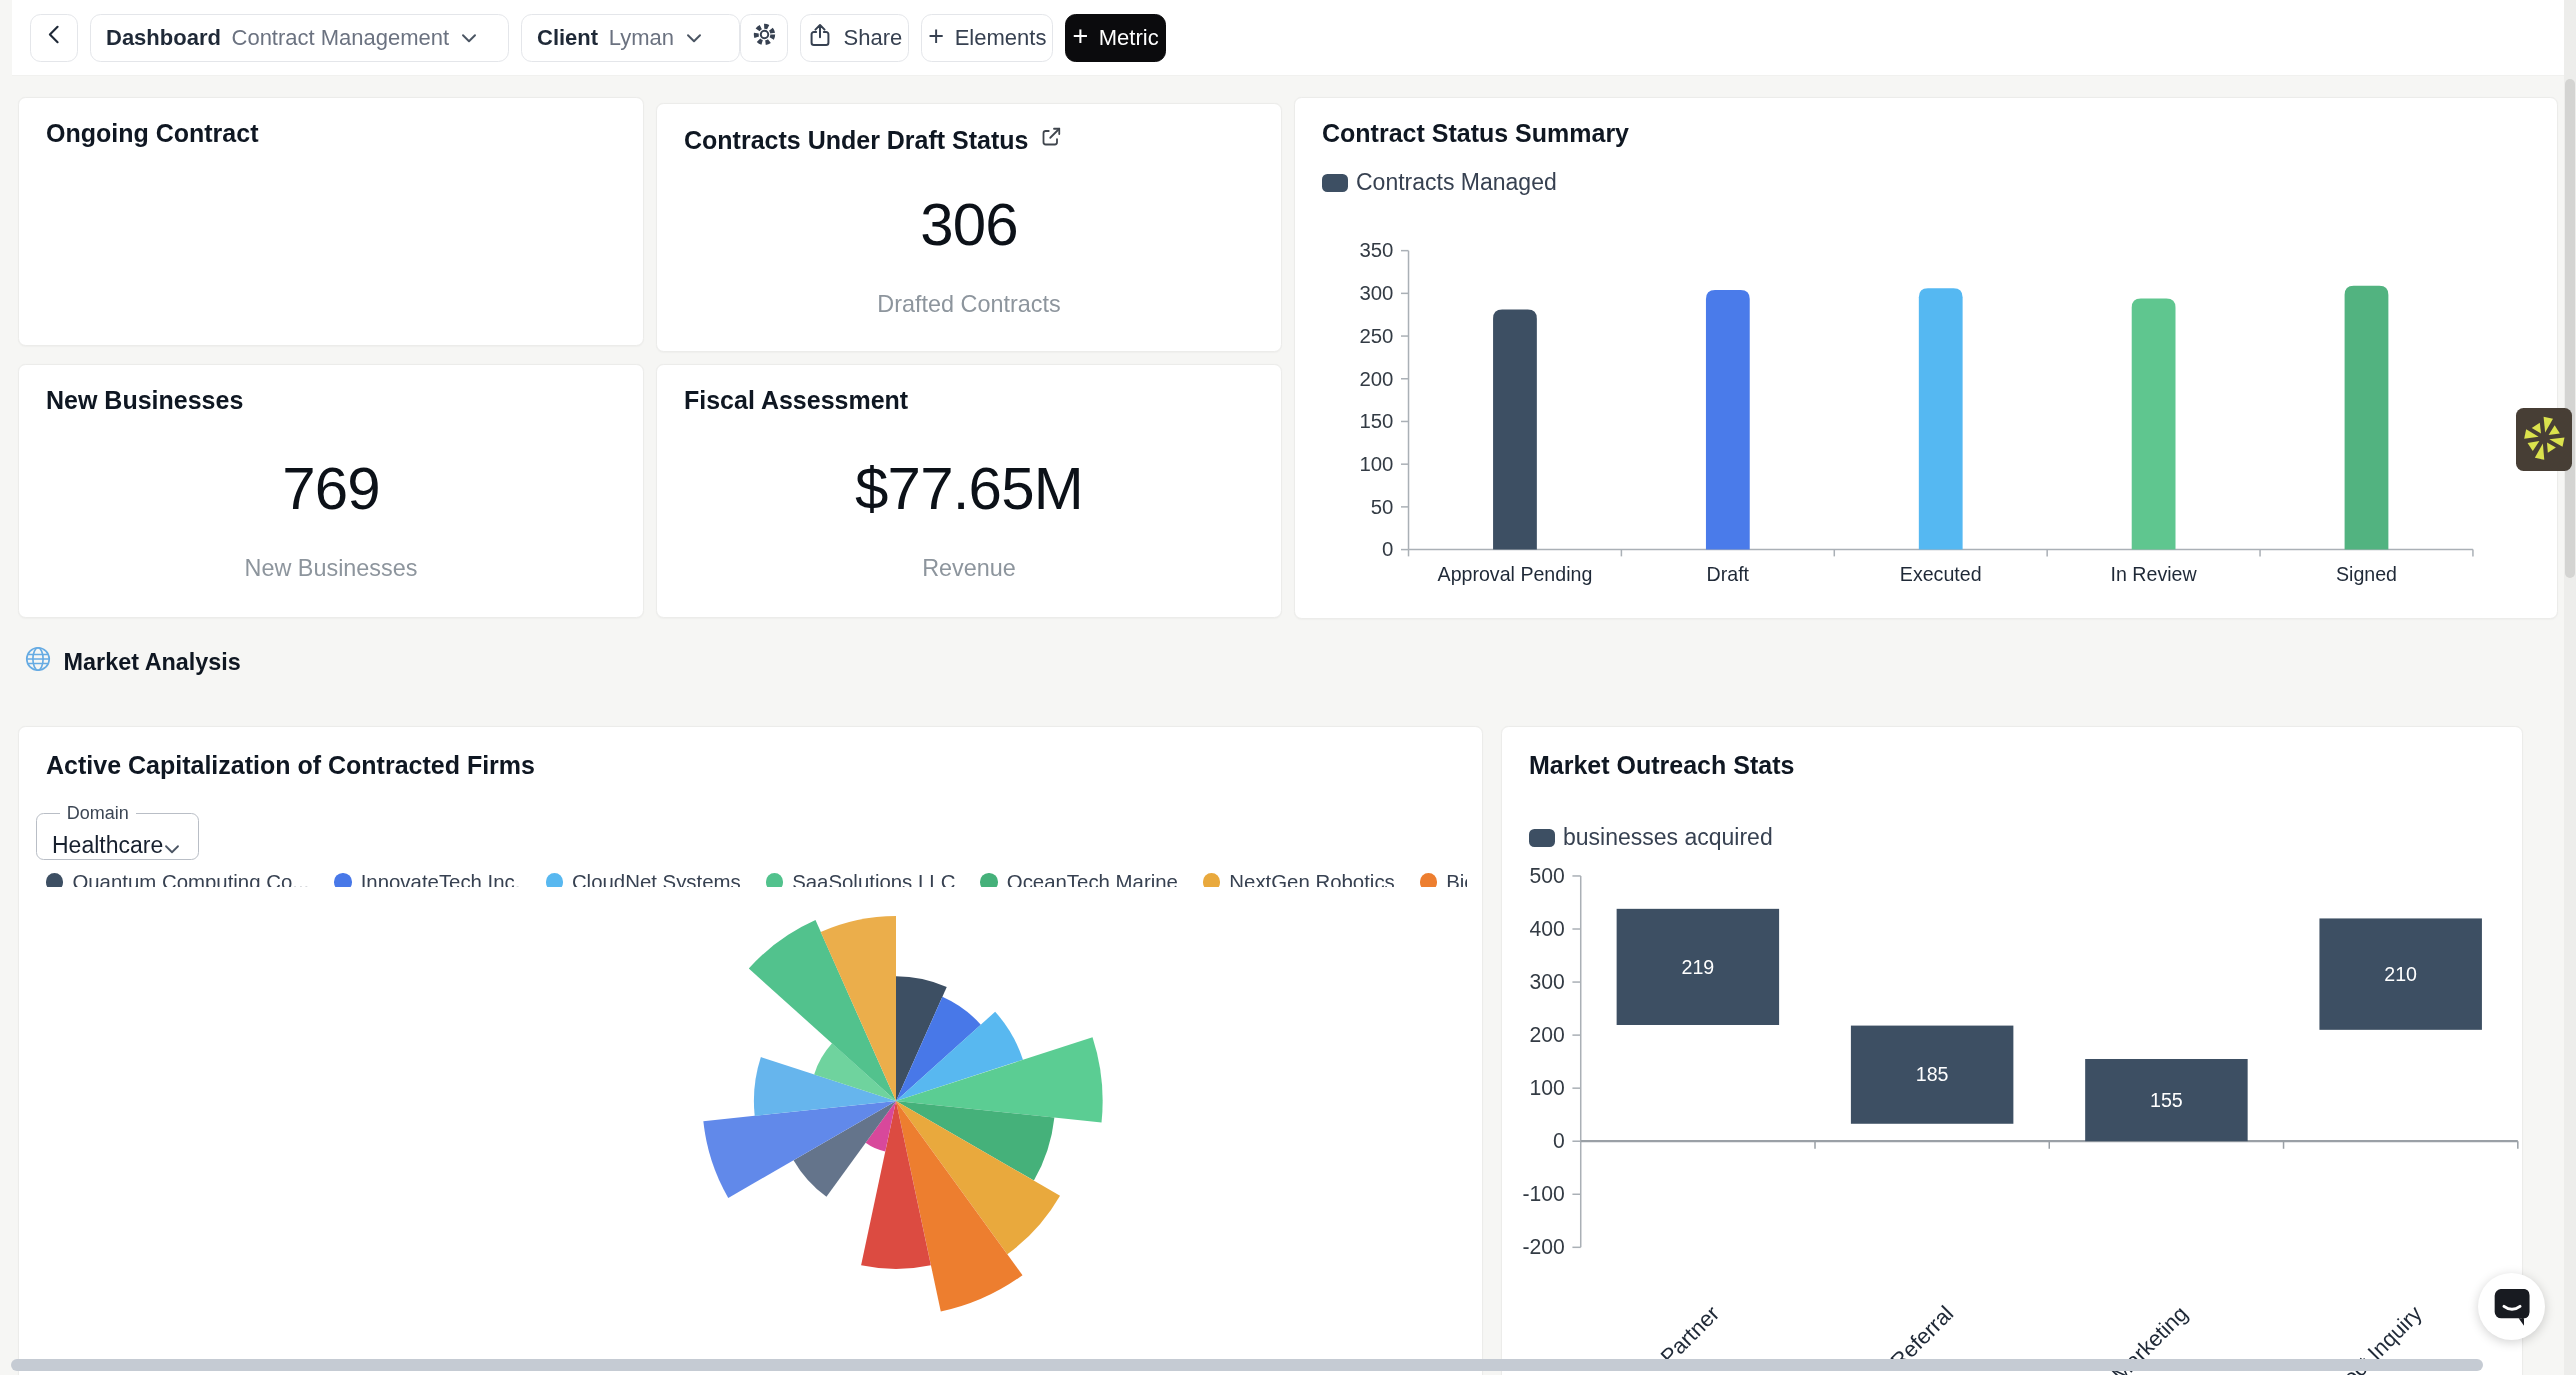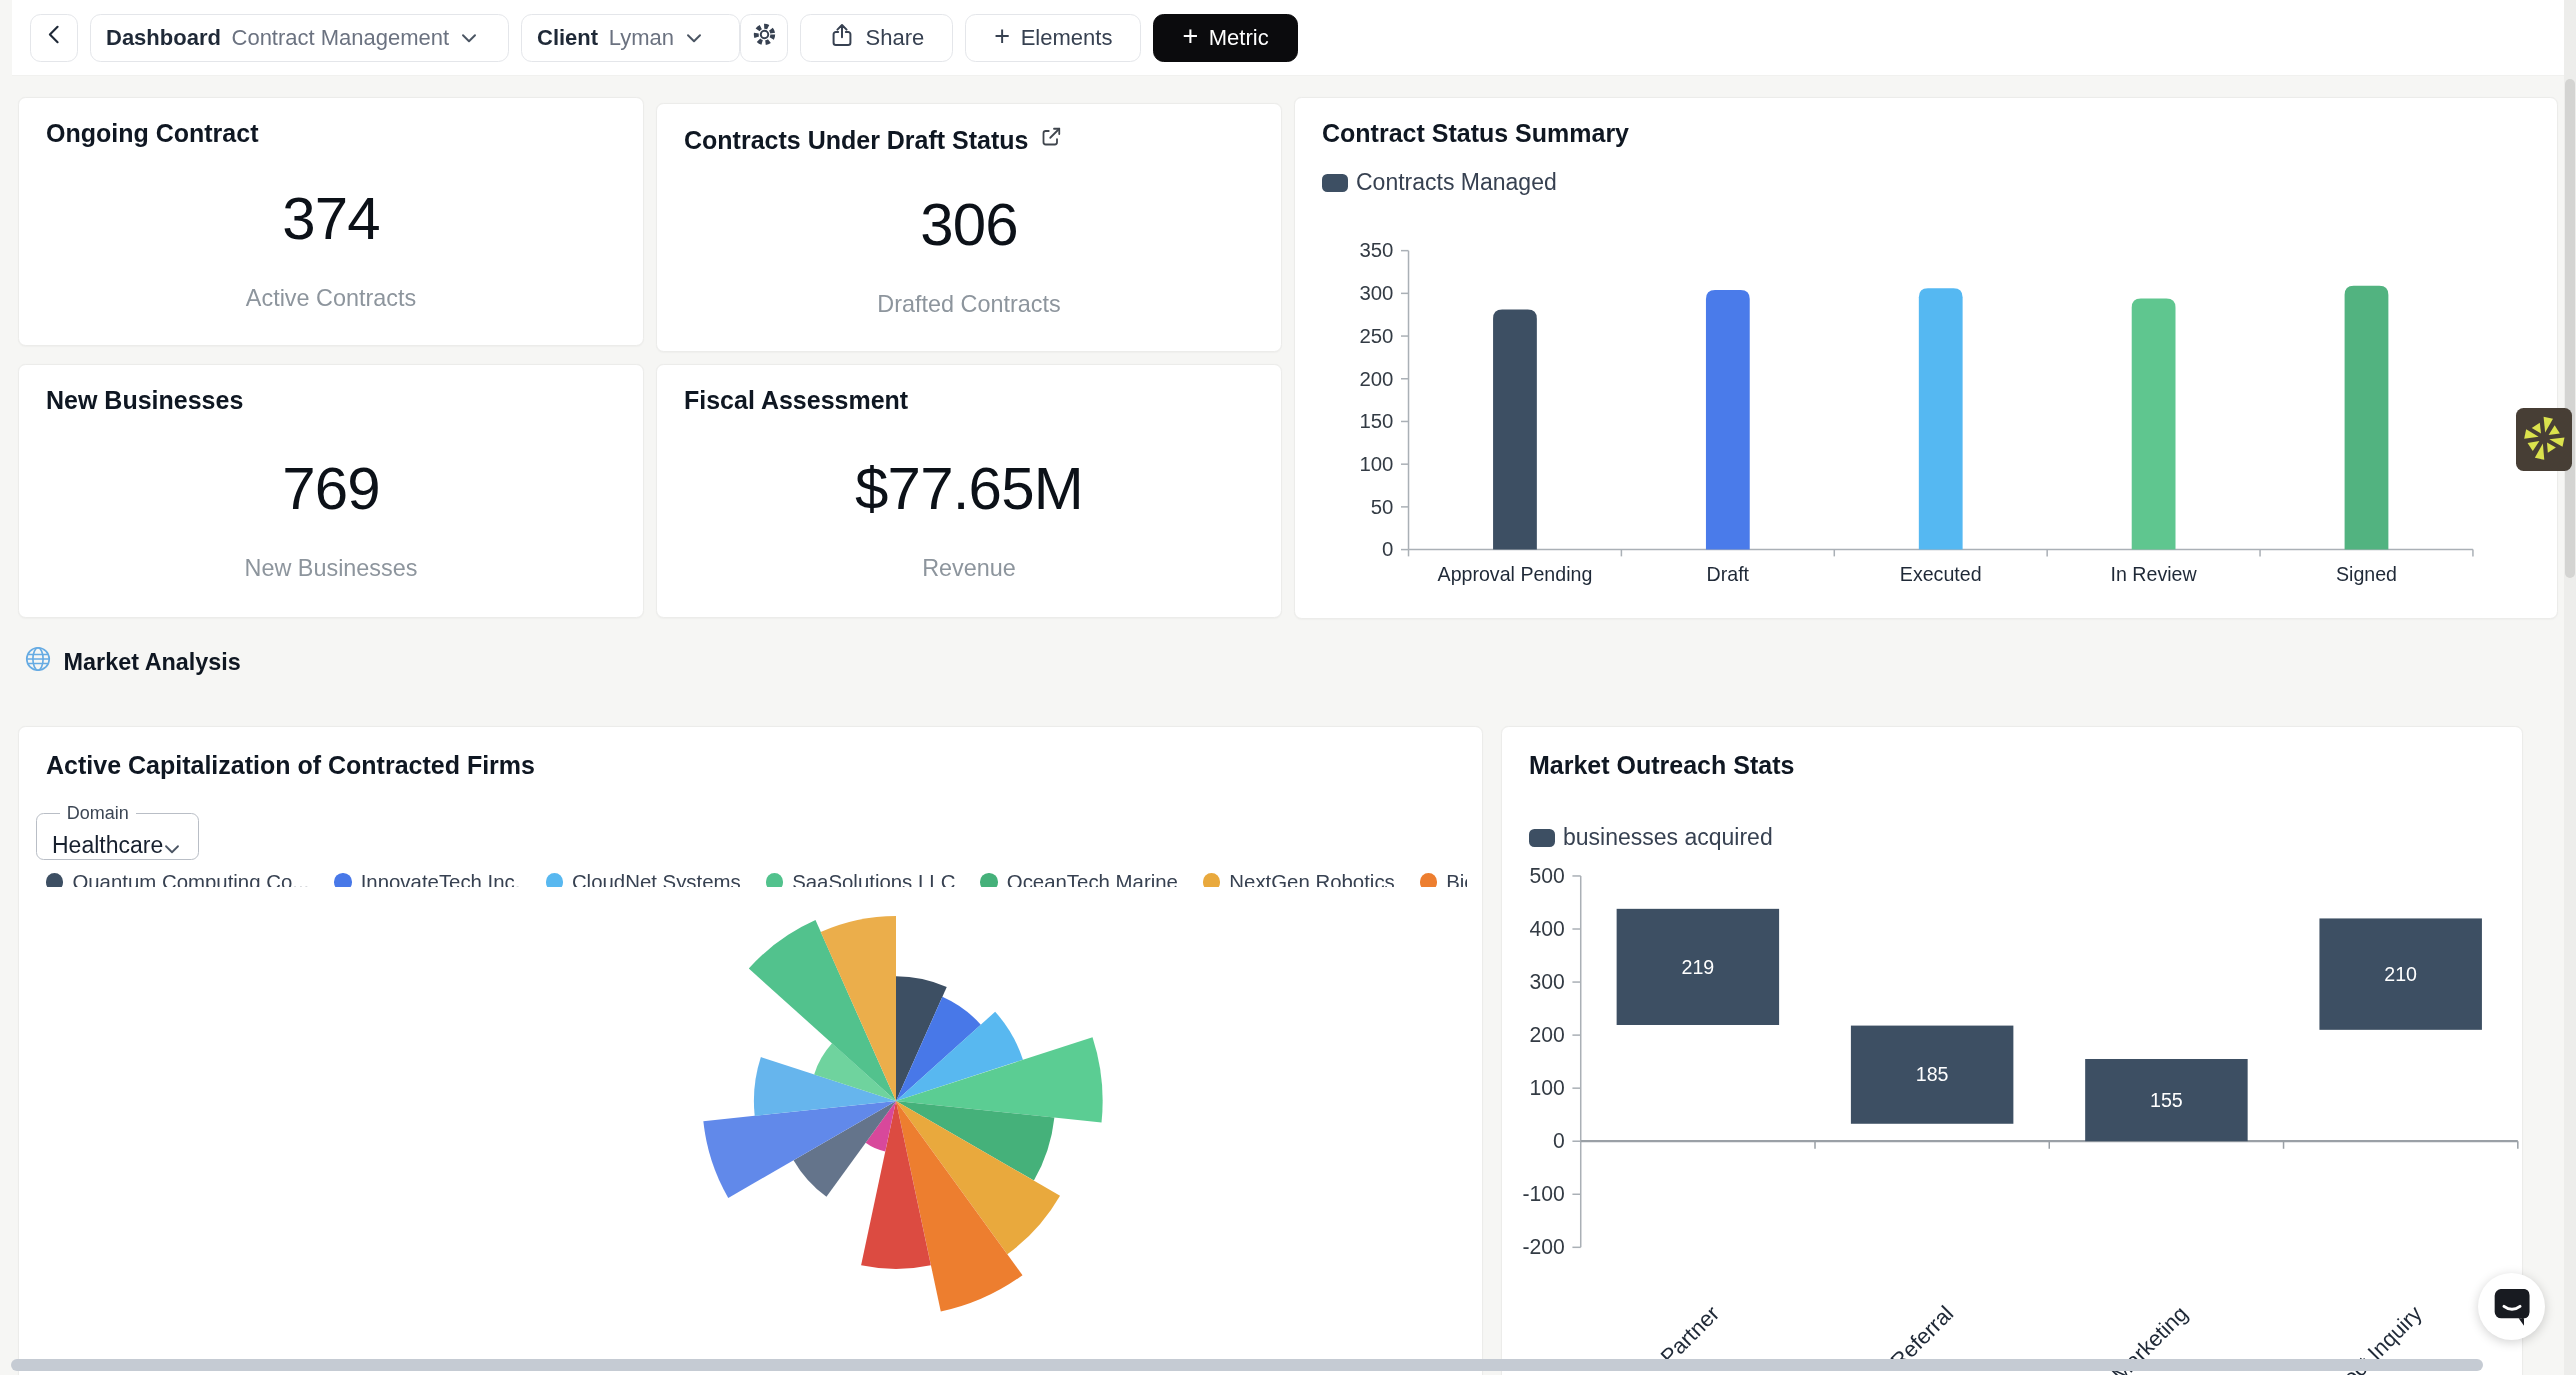--- a/index.html
+++ b/index.html
@@ -14,21 +14,21 @@
   
   .topbar {
     position:absolute; left:12px; top:0; width:2576px; height:76px;
     background:#ffffff; border-bottom:0.8px solid #f1f1ef;
     display:flex; align-items:center; justify-content:flex-start;
     padding:0 15px 0 18px; z-index:5;
   }
   .tb-group { display:flex; align-items:center; gap:12px; }
   .tb-btn {
     height:48px; background:#fff; border:1.1px solid #e4e6ea; border-radius:10.6px;
-    display:flex; align-items:center; gap:10.6px; padding:0 28px;
+    display:flex; align-items:center; gap:10.6px; padding:0 6px;
     font-size:22px; color:#374151; cursor:pointer;
   }
   .tb-btn.square { width:48px; padding:0; justify-content:center; }
   .select-pill { padding:0 15px; }
   .select-pill .lbl { font-weight:700; color:#1f2937; }
   .select-pill .val { color:#6b7280; }
   .select-pill svg { margin-left:13.6px; }
   .pill-dashboard { width:419px; justify-content:flex-start; }
   .pill-dashboard svg { margin-left:auto; }
   .pill-client { width:219px; justify-content:flex-start; }
@@ -147,24 +147,20 @@
     </div>
     <div class="tb-btn btn-metric">
       <span class="plus-glyph">+</span>
       <span>Metric</span>
     </div>
   </div>
 </div>
 
 <div class="card" style="left:18px; top:97px; width:626px; height:249px;">
   <div class="card-title">Ongoing Contract</div>
-  <div class="stat-center">
-    <div class="stat-value">374</div>
-    <div class="stat-sub">Active Contracts</div>
-  </div>
 </div>
 
 <div class="card" style="left:656px; top:103px; width:626px; height:249px;">
   <div class="card-title">
     <span>Contracts Under Draft Status</span>
     <span>
       <svg width="24" height="24" viewBox="0 0 32 32" fill="none">
         <path d="M20 5 H27 V12" stroke="#3f454d" stroke-width="2.4" stroke-linecap="round" stroke-linejoin="round"></path>
         <path d="M27 5 L15 17" stroke="#3f454d" stroke-width="2.4" stroke-linecap="round"></path>
         <path d="M13 8 H9 a3 3 0 0 0 -3 3 v12 a3 3 0 0 0 3 3 h12 a3 3 0 0 0 3 -3 v-4" stroke="#3f454d" stroke-width="2.4" stroke-linecap="round"></path>

